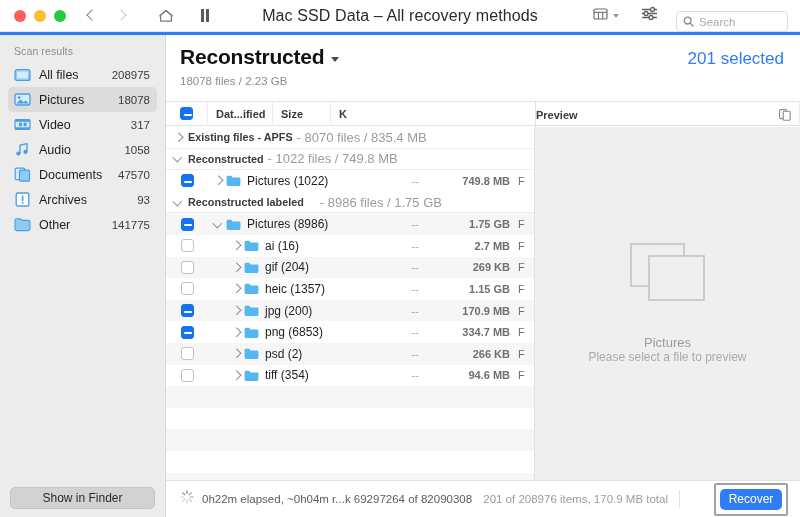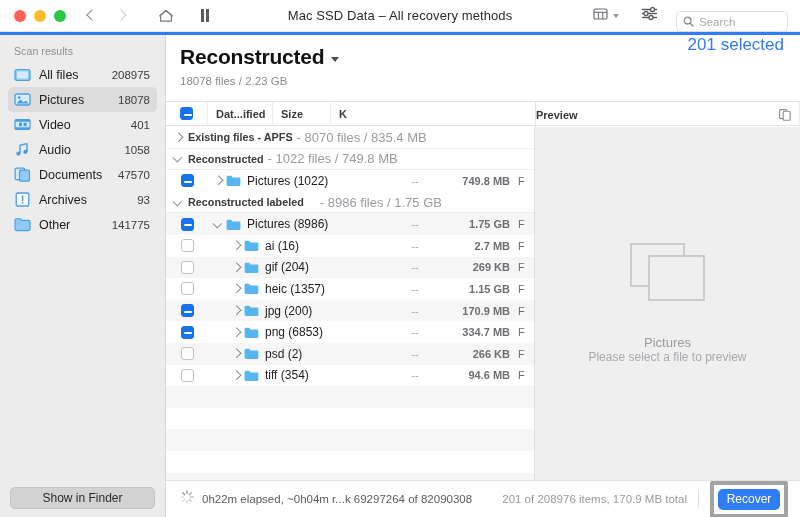--- a/index.html
+++ b/index.html
@@ -30,21 +30,21 @@
     transform:rotate(45deg);
   }
   .chev.fwd::before{ border-left:none; border-bottom:none;
     border-right:1.6px solid #c9c9cd; border-top:1.6px solid #c9c9cd; left:1px; }
 
   .tb-icon { margin-left:24px; display:flex; align-items:center; justify-content:center; }
   .tb-icon.home { margin-left:30px; }
 
   .wintitle {
     position:absolute; left:0; right:0; text-align:center;
-    font-size:13px; color:#2b2b2e; letter-spacing:0.1px;
+    font-size:16px; color:#2b2b2e; letter-spacing:0.1px;
   }
   .tb-right { position:absolute; right:12px; display:flex; align-items:center; gap:0; }
   .viewmode { display:flex; align-items:center; gap:5px; padding:2px 4px; }
   .caret-dn { width:0;height:0; border-left:3.5px solid transparent; border-right:3.5px solid transparent;
               border-top:4px solid #9a9a9e; }
   .sliders { margin-left:18px; }
   .searchbox {
     margin-left:18px; width:112px; height:21px; border:1px solid #dcdce0; border-radius:5px;
     display:flex; align-items:center; gap:5px; padding:0 6px; background:#fff;margin-top:12px;
   }
@@ -80,21 +80,21 @@
   
   .main { position:absolute; left:166px; top:35px; width:634px; height:482px; background:#fff; }
 
   .mainhead { height:66px; padding:10px 0 0 14px; position:relative; }
   .mh-title { display:flex; align-items:center; gap:7px; }
   .mh-title h1 { font-size:21px; font-weight:bold; color:#111114; letter-spacing:-0.2px; }
   .mh-caret { width:0;height:0;border-left:4px solid transparent;border-right:4px solid transparent;
               border-top:5px solid #4a4a4f; margin-top:5px; }
   .mh-sub { font-size:11.5px; color:#8b8b90; margin-top:6px; }
   .selcount {
-    position:absolute; right:16px; top:0; font-size:17px; color:#2f7cf6;
+    position:absolute; right:16px; top:14px; font-size:17px; color:#2f7cf6;
   }
 
   
   .colhead {
     height:25px; border-top:1px solid #e2e2e4; border-bottom:1px solid #e2e2e4;
     display:flex; align-items:center; background:#fff; position:relative;
   }
   .ch-cell { font-size:11px; color:#3a3a3e; font-weight:bold; display:flex; align-items:center;
              height:25px; border-right:1px solid #ececee; padding-left:8px; }
   .ch-chk { width:42px; justify-content:center; padding-left:0; }
@@ -149,21 +149,21 @@
   .pv-title { font-size:13px; color:#9b9ba0; margin-top:26px; }
   .pv-sub { font-size:12px; color:#a9a9ae; }
 
   
   .bottombar { position:absolute; left:0; bottom:0; width:634px; height:37px;
                background:#fff; border-top:1px solid #e2e2e4;
                display:flex; align-items:center; padding-left:14px; }
   .bb-text { font-size:11.5px; color:#5c5c61; margin-left:8px; }
   .bb-right { position:absolute; right:12px; display:flex; align-items:center; gap:11px; }
   .bb-items { font-size:11.5px; color:#9b9ba0; }
-  .recover-wrap { position:relative; padding:4px; border:4px solid #a3a3a3; border-radius:2px; }
+  .recover-wrap { position:relative; padding:4px; border:2px solid #a3a3a3; border-radius:2px;margin-left:23px; }
   .recover { width:62px; height:21px; background:#2f7cf6; border-radius:5px; color:#fff;
              font-size:12px; display:flex; align-items:center; justify-content:center; }
   .divider-v { width:1px; height:18px; background:#e2e2e4; }
 </style>
 </head>
 <body>
 
 <div id="app">
 
   <div class="titlebar">
@@ -254,21 +254,21 @@
           <span class="side-ico">
             <svg width="17" height="17" viewBox="0 0 17 17">
       <rect x="1" y="3.5" width="15" height="10" rx="1.6" fill="#d6ecfb" stroke="#4a9de8" stroke-width="1.2"></rect>
       <rect x="1" y="3.5" width="15" height="2.2" fill="#4a9de8"></rect>
       <rect x="1" y="11.3" width="15" height="2.2" fill="#4a9de8"></rect>
       <rect x="5" y="6.6" width="3" height="3.6" fill="#4a9de8"></rect>
       <rect x="9.6" y="6.6" width="3" height="3.6" fill="#4a9de8"></rect>
             </svg>
           </span>
      <span class="side-label">Video</span>
-     <span class="side-count">401</span>
+     <span class="side-count">317</span>
         </div>
         <div class="side-item">
           <span class="side-ico">
             <svg width="17" height="17" viewBox="0 0 17 17">
       <path d="M6 12.5 V4.2 L13 2.6 V10.8" fill="none" stroke="#4a9de8" stroke-width="1.4" stroke-linejoin="round"></path>
       <circle cx="4.4" cy="12.6" r="2.1" fill="#4a9de8"></circle>
               <circle cx="11.4" cy="10.9" r="2.1" fill="#4a9de8"></circle>
             </svg>
           </span>
      <span class="side-label">Audio</span>

